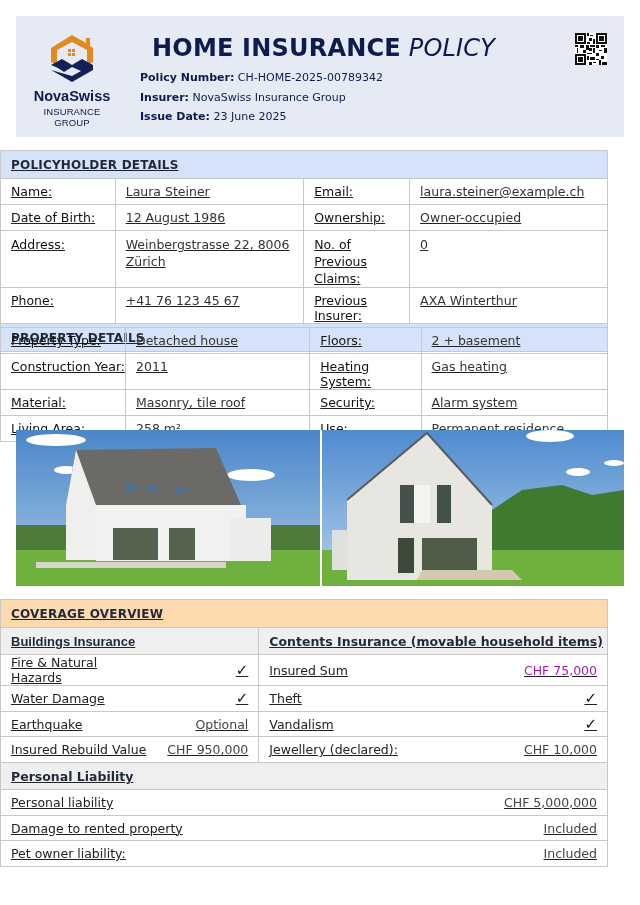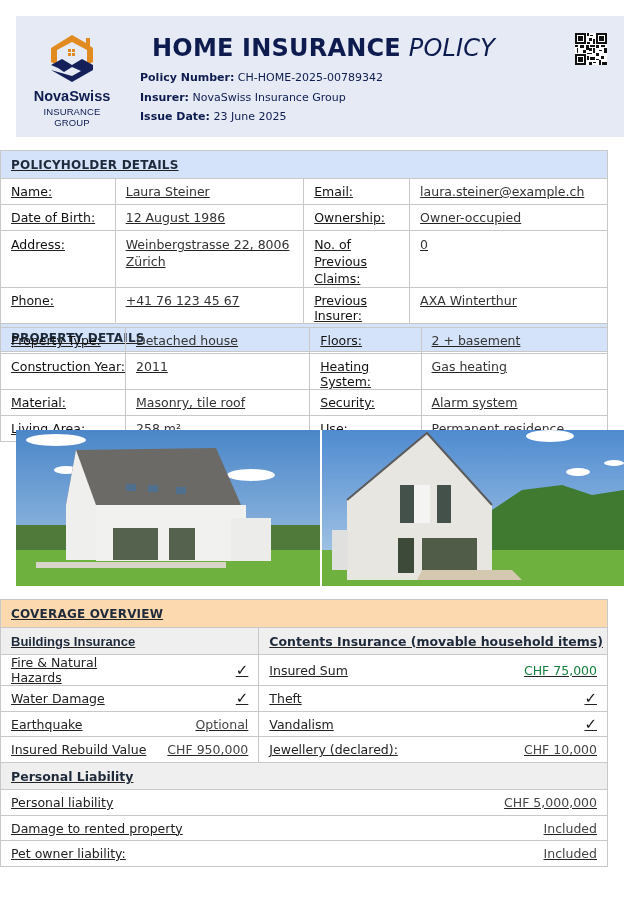--- a/index.html
+++ b/index.html
@@ -247,21 +247,21 @@
     <td colspan="4">COVERAGE OVERVIEW</td>
   </tr>
   <tr class="sub-head">
     <td colspan="2" style="font-family:'Liberation Sans',sans-serif;font-size:13px">Buildings Insurance</td>
     <td colspan="2" style="white-space:nowrap;padding-right:4px">Contents Insurance (movable household items)</td>
   </tr>
   <tr class="cov">
     <td style="border-right:none">Fire &amp; Natural Hazards</td>
     <td class="r check" style="border-left:none">✓</td>
     <td style="border-right:none">Insured Sum</td>
-    <td class="r" style="border-left:none;white-space:nowrap;color:#15803d">CHF 75,000</td>
+    <td class="r" style="border-left:none;white-space:nowrap;color:#a21caf">CHF 75,000</td>
   </tr>
   <tr class="cov">
     <td style="border-right:none">Water Damage</td>
     <td class="r check" style="border-left:none">✓</td>
     <td style="border-right:none">Theft</td>
     <td class="r check" style="border-left:none">✓</td>
   </tr>
   <tr class="cov">
     <td style="border-right:none">Earthquake</td>
     <td class="r" style="border-left:none;color:#444">Optional</td>

